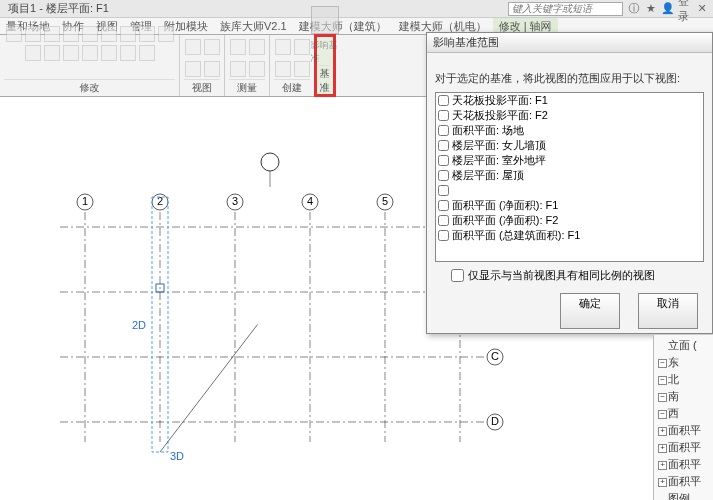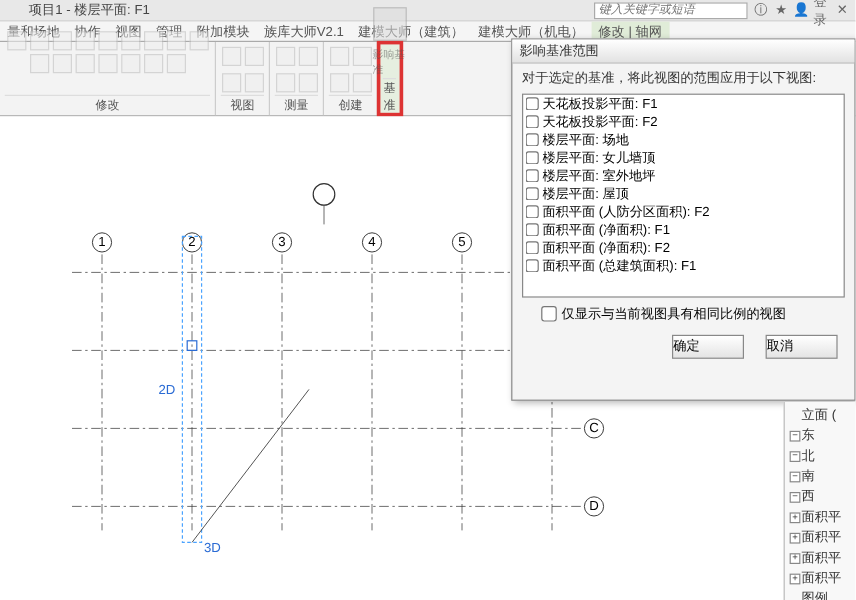--- a/index.html
+++ b/index.html
@@ -1,45 +1,45 @@
 <!DOCTYPE html>
 <html><head>
 <meta charset="utf-8">
 <style>
 *{box-sizing:border-box;margin:0;padding:0;font-family:"Microsoft YaHei",SimSun,sans-serif;font-size:11px}
 body{width:713px;height:500px;background:#fff;overflow:hidden;position:relative}
 .title-bar{height:18px;background:#e8e8e8;display:flex;align-items:center;border-bottom:1px solid #ccc}
 .title-bar .spacer{flex:1}
-.title-text{padding:0 24px;color:#444}
-.search-box{width:128px;height:14px;border:1px solid #aaa;background:#fff;font-style:italic;color:#999;padding:4px 3px;font-size:10px}
+.title-text{padding:0 8px;color:#444}
+.search-box{width:115px;height:14px;border:1px solid #aaa;background:#fff;font-style:italic;color:#999;padding:4px 3px;font-size:10px}
 .title-icons{display:flex;gap:3px;padding:0 4px}
 .title-ico{width:14px;height:14px;display:inline-flex;align-items:center;justify-content:center;color:#666}
 .ribbon-tabs{height:17px;background:#f5f5f5;display:flex;border-bottom:1px solid #aaa}
 .rtab{padding:1px 6px;color:#555;cursor:pointer}
 .rtab.active{background:#e0ecd8}
 .ribbon-body{height:62px;background:#f3f3f3;border-bottom:1px solid #aaa;display:flex}
 .rpanel{border-right:1px solid #ccc;display:flex;flex-direction:column;align-items:center;justify-content:flex-end;padding:2px 4px 0}
 .rpanel-icons{flex:1;display:flex;flex-wrap:wrap;gap:3px;align-items:center;justify-content:center;opacity:.55}
 .rpanel-icons span{width:16px;height:16px;display:inline-block;border:1px solid #bbb;background:#eee}
 .rpanel-label{font-size:10px;color:#555;padding:1px 0;width:100%;text-align:center;border-top:1px solid #ddd}
 .rpanel.hl{outline:3px solid #d33;outline-offset:-2px;background:#e6efe0}
 .rpanel.hl .big{width:28px;height:28px;border:1px solid #999;background:#ddd;display:block;margin:2px auto}
 .grid-area{position:absolute;left:0;top:97px;width:660px;height:403px;background:#fff}
 .grid-area svg{position:absolute;left:0;top:0}
 .dialog{position:absolute;left:426px;top:32px;width:287px;height:302px;background:#f4f4f4;border:1px solid #888;box-shadow:2px 2px 6px rgba(0,0,0,.3)}
 .dlg-title{height:20px;background:linear-gradient(#fff,#e2e2e2);border-bottom:1px solid #bbb;padding:2px 6px;color:#333}
-.dlg-body{padding:4px 8px}
+.dlg-body{padding:18px 8px}
 .dlg-msg{color:#333;margin-bottom:6px}
 .list-box{border:1px solid #888;background:#fff;height:170px;overflow:hidden}
 .li{display:flex;align-items:center;height:15px;padding:0 2px;gap:3px}
 .li input{width:11px;height:11px}
 .li.sel{background:#2a6bd4;color:#fff}
 .only-row{display:flex;align-items:center;gap:4px;margin:6px 16px}
 .btn-row{display:flex;justify-content:flex-end;gap:18px;padding:4px 6px}
-.btn{width:60px;height:20px;border:1px solid #888;background:linear-gradient(#fff,#e4e4e4);text-align:left;line-height:18px;cursor:pointer}
+.btn{width:60px;height:36px;border:1px solid #888;background:linear-gradient(#fff,#e4e4e4);text-align:center;line-height:18px;cursor:pointer}
 .prop-panel{position:absolute;right:0;top:335px;width:60px;height:166px;background:#f8f8f8;border-left:1px solid #bbb;overflow:hidden}
 .tree-ul{list-style:none;padding:2px 0 0 2px}
 .tree-ul li{padding:1px 0 1px 12px;position:relative;color:#333;white-space:nowrap}
 .tree-ul li::before{content:"";position:absolute;left:2px;top:5px;width:7px;height:7px;border:1px solid #888;background:#fff;font-size:8px;line-height:6px;text-align:center}
 .tree-ul li.leaf::before{content:"−";}
 .tree-ul li.plus::before{content:"+";}
 .tree-ul li.none::before{display:none}
 </style>
 </head>
 <body>
@@ -177,37 +177,36 @@
         <div class="li">
           <input type="checkbox" style="">
           <span>天花板投影平面: F1</span>
         </div>
         <div class="li">
           <input type="checkbox" style="">
           <span>天花板投影平面: F2</span>
         </div>
         <div class="li">
           <input type="checkbox" style="">
-          <span>楼层平面: 场地</span>
+          <span>面积平面: 场地</span>
         </div>
         <div class="li">
           <input type="checkbox" style="">
           <span>楼层平面: 女儿墙顶</span>
         </div>
         <div class="li">
           <input type="checkbox" style="">
           <span>楼层平面: 室外地坪</span>
         </div>
         <div class="li">
           <input type="checkbox" style="">
           <span>楼层平面: 屋顶</span>
         </div>
         <div class="li">
           <input type="checkbox" style="">
-          <span>面积平面 (人防分区面积): F2</span>
         </div>
         <div class="li">
           <input type="checkbox" style="">
           <span>面积平面 (净面积): F1</span>
         </div>
         <div class="li">
           <input type="checkbox" style="">
           <span>面积平面 (净面积): F2</span>
         </div>
         <div class="li">

